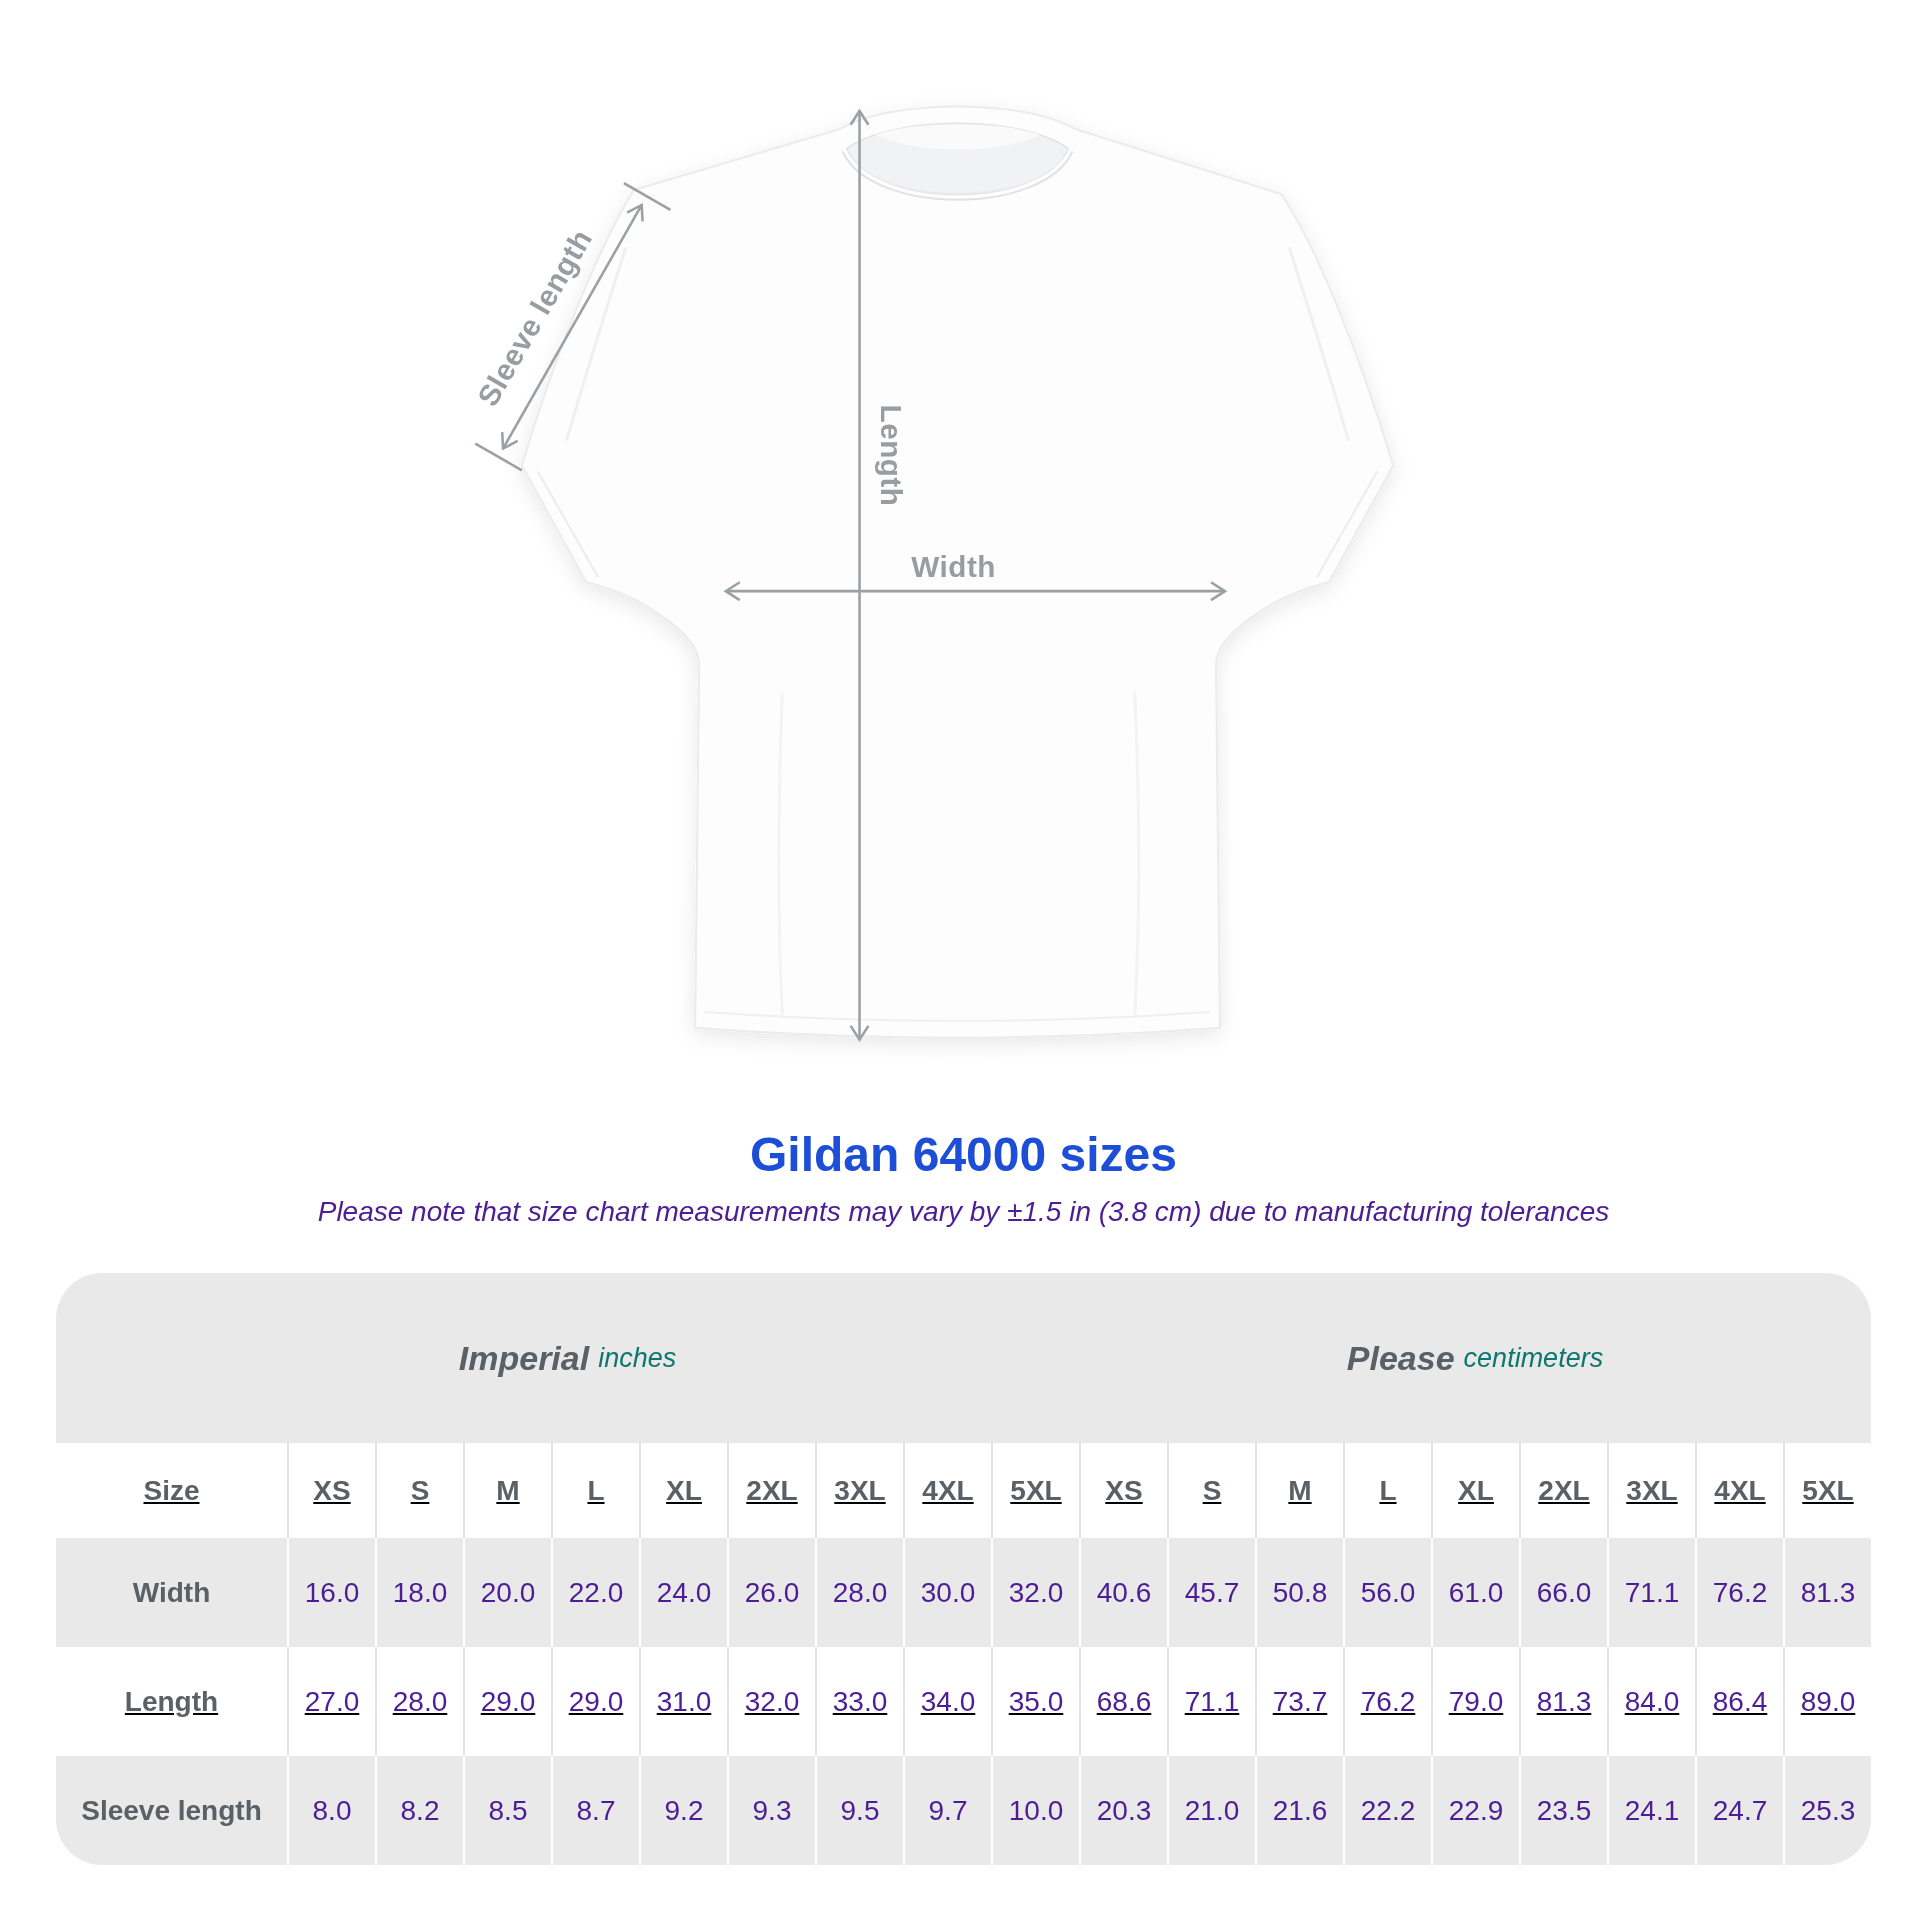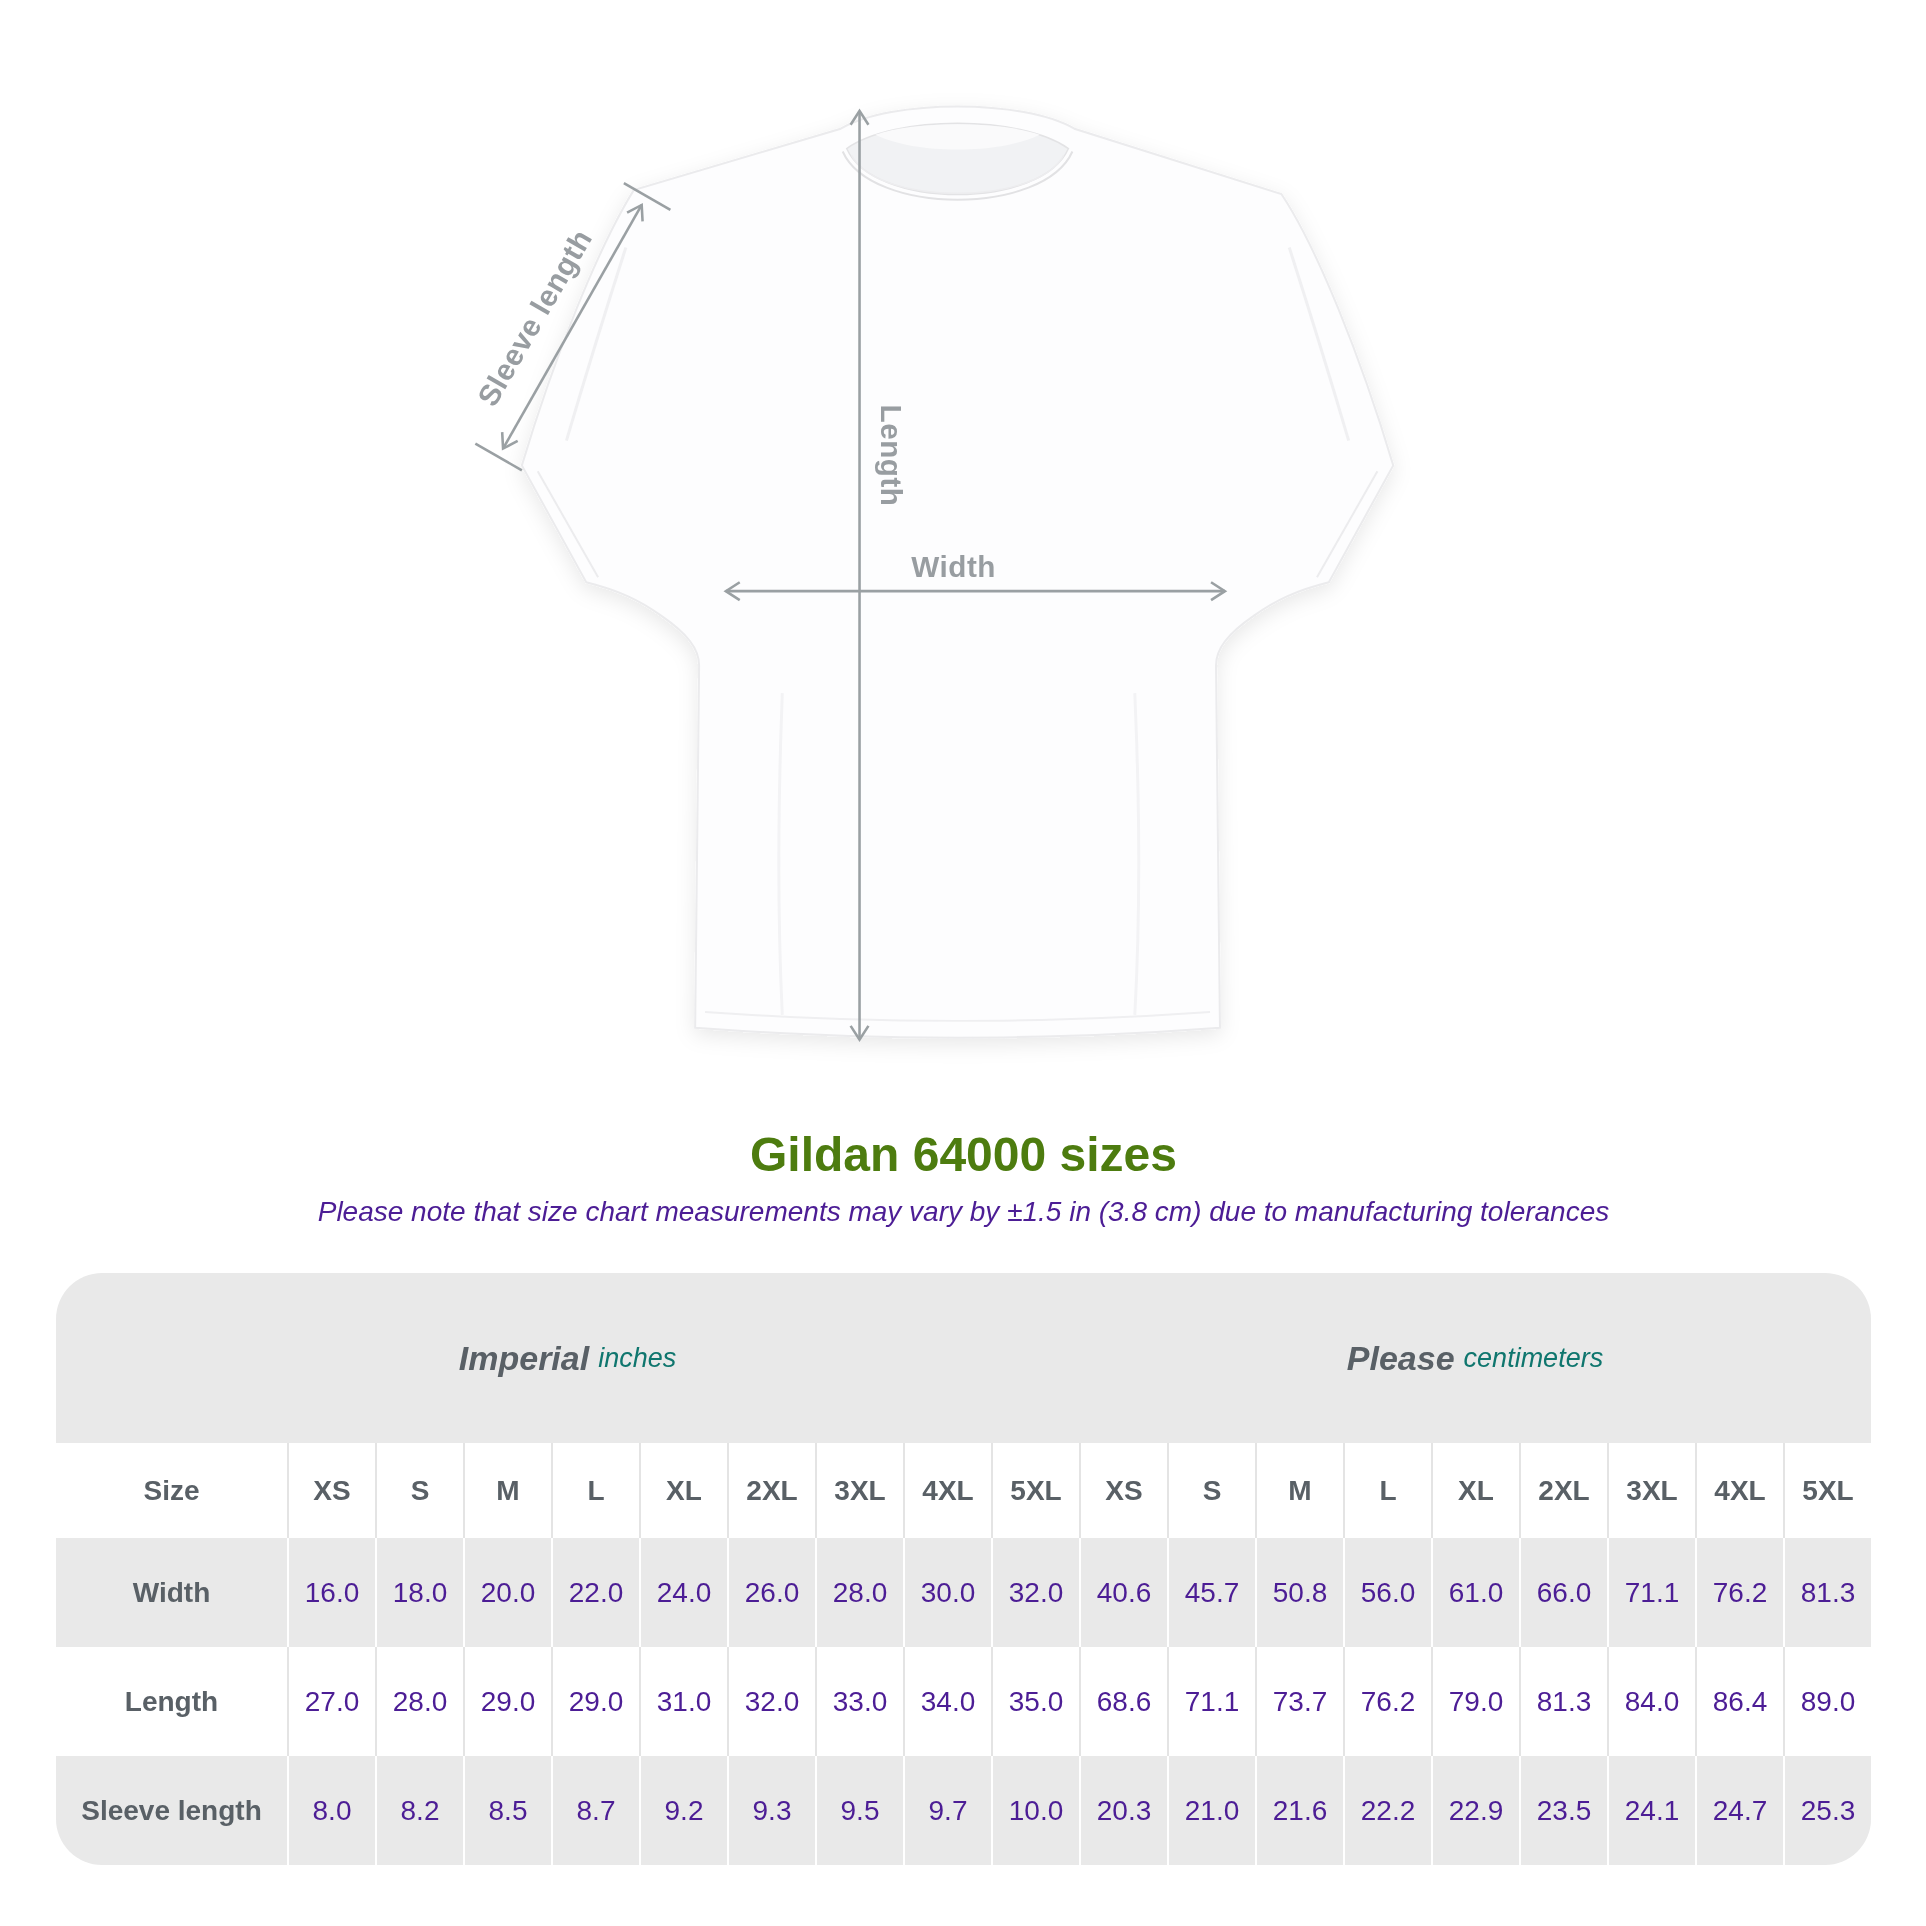--- a/index.html
+++ b/index.html
@@ -13,21 +13,21 @@
   
   svg.diagram{display:block;width:1927px;height:1109px;}
   svg.diagram text{
     font-family:"Liberation Sans", sans-serif;
     font-weight:bold;font-size:30px;fill:#989da1;letter-spacing:.5px;
   }
 
   
   .title{
     margin:22px 0 0 0;text-align:center;
-    font-size:48px;line-height:48px;font-weight:bold;color:#4d7c0f;
+    font-size:48px;line-height:48px;font-weight:bold;color:#1d4ed8;
   }
   .subtitle{
     margin:16px 0 0 0;text-align:center;
     font-size:28px;line-height:34px;font-style:italic;color:#4c1d95;font-weight:normal;
   }
 
   
   .size-table{
     width:1815px;margin:44px auto 0 auto;
     border-radius:46px;overflow:hidden;
@@ -40,21 +40,21 @@
   .unit-group{display:flex;flex-direction:row;align-items:center;justify-content:center;gap:9px;}
   .unit-label{font-size:34px;font-weight:bold;font-style:italic;color:#596066;}
   .unit-sub{font-size:27px;font-style:italic;color:#0f766e;}
 
   .row{display:grid;grid-template-columns:231px repeat(18,1fr);}
   .row .cell{
     display:flex;align-items:center;justify-content:center;
     box-sizing:border-box;white-space:nowrap;
   }
   .row .cell + .cell{border-left:2px solid var(--sep);}
-  .row.white{background:#ffffff;--sep:#e4e4e4;}
+  .row.white{background:#ffffff;text-decoration:underline;--sep:#e4e4e4;}
   .row.gray{background:#e9e9e9;--sep:#ffffff;}
   .size-row{height:95px;}
   .data-row{height:109px;}
   .label-cell,.head-cell{font-weight:bold;color:#596066;}
   .value-cell{color:#4c1d95;}
 </style>
 </head>
 <body>
 
 <div class="stage">

